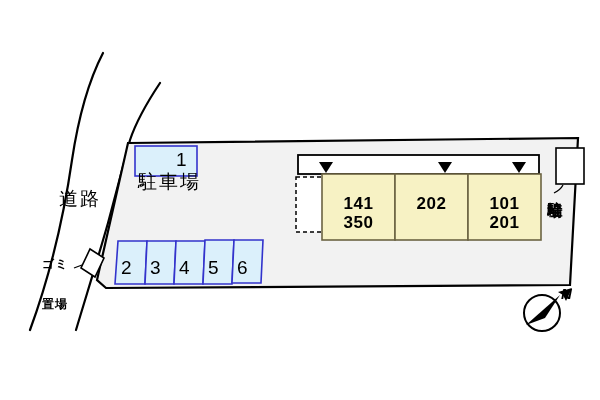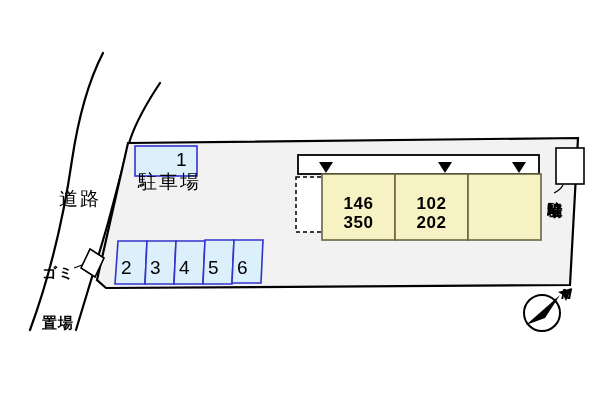--- a/index.html
+++ b/index.html
@@ -57,21 +57,21 @@
     letter-spacing: 0.5px;
     line-height: 1.12;
     color: #000;
   }
   .jp-label {
     font-size: 19px;
     font-weight: normal;
     letter-spacing: 2px;
   }
   .jp-label-sm {
-    font-size: 15px;
+    font-size: 12px;
     font-weight: bold;
     letter-spacing: 1px;
     line-height: 1.1;
   }
   .vertical-label {
     font-size: 15px;
     font-weight: bold;
     writing-mode: vertical-rl;
     text-orientation: upright;
     letter-spacing: 1px;
@@ -127,26 +127,29 @@
   </svg>
 
   <div class="lbl stall-num" style="left:176px; top:150px;">1</div>
   <div class="lbl stall-num" style="left:121px; top:258px;">2</div>
   <div class="lbl stall-num" style="left:150px; top:258px;">3</div>
   <div class="lbl stall-num" style="left:179px; top:258px;">4</div>
   <div class="lbl stall-num" style="left:208px; top:258px;">5</div>
   <div class="lbl stall-num" style="left:237px; top:258px;">6</div>
 
   <div class="unit-num" style="left:322px; top:194px; width:73px;">
-    <div>146</div>
+    <div>141</div>
     <div>350</div>
   </div>
   <div class="unit-num" style="left:395px; top:194px; width:73px;">
-    <div>102</div>
     <div>202</div>
+  </div>
+  <div class="unit-num" style="left:468px; top:194px; width:73px;">
+    <div>101</div>
+    <div>201</div>
   </div>
 
   <div class="lbl jp-label" style="left:59px; top:189px;">道路</div>
 
   <div class="lbl jp-label" style="left:138px; top:172px;">駐車場</div>
 
   <div class="lbl jp-label-sm" style="left:42px; top:232px;">
     <div>ゴミ</div>
     <div>置場</div>
   </div>

